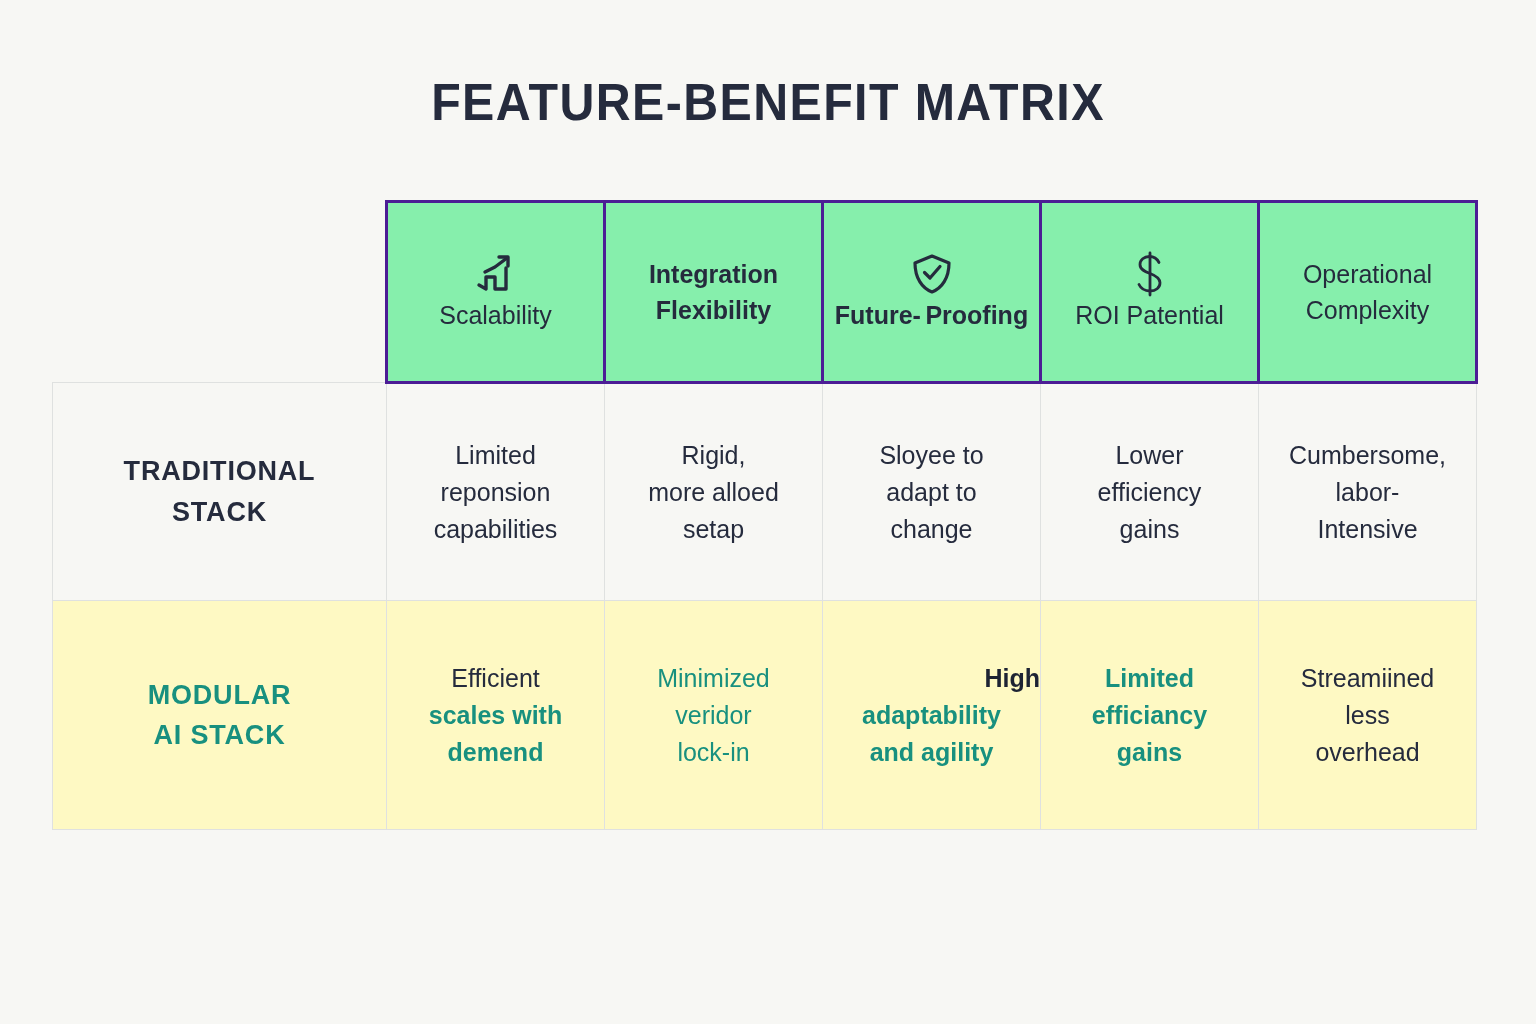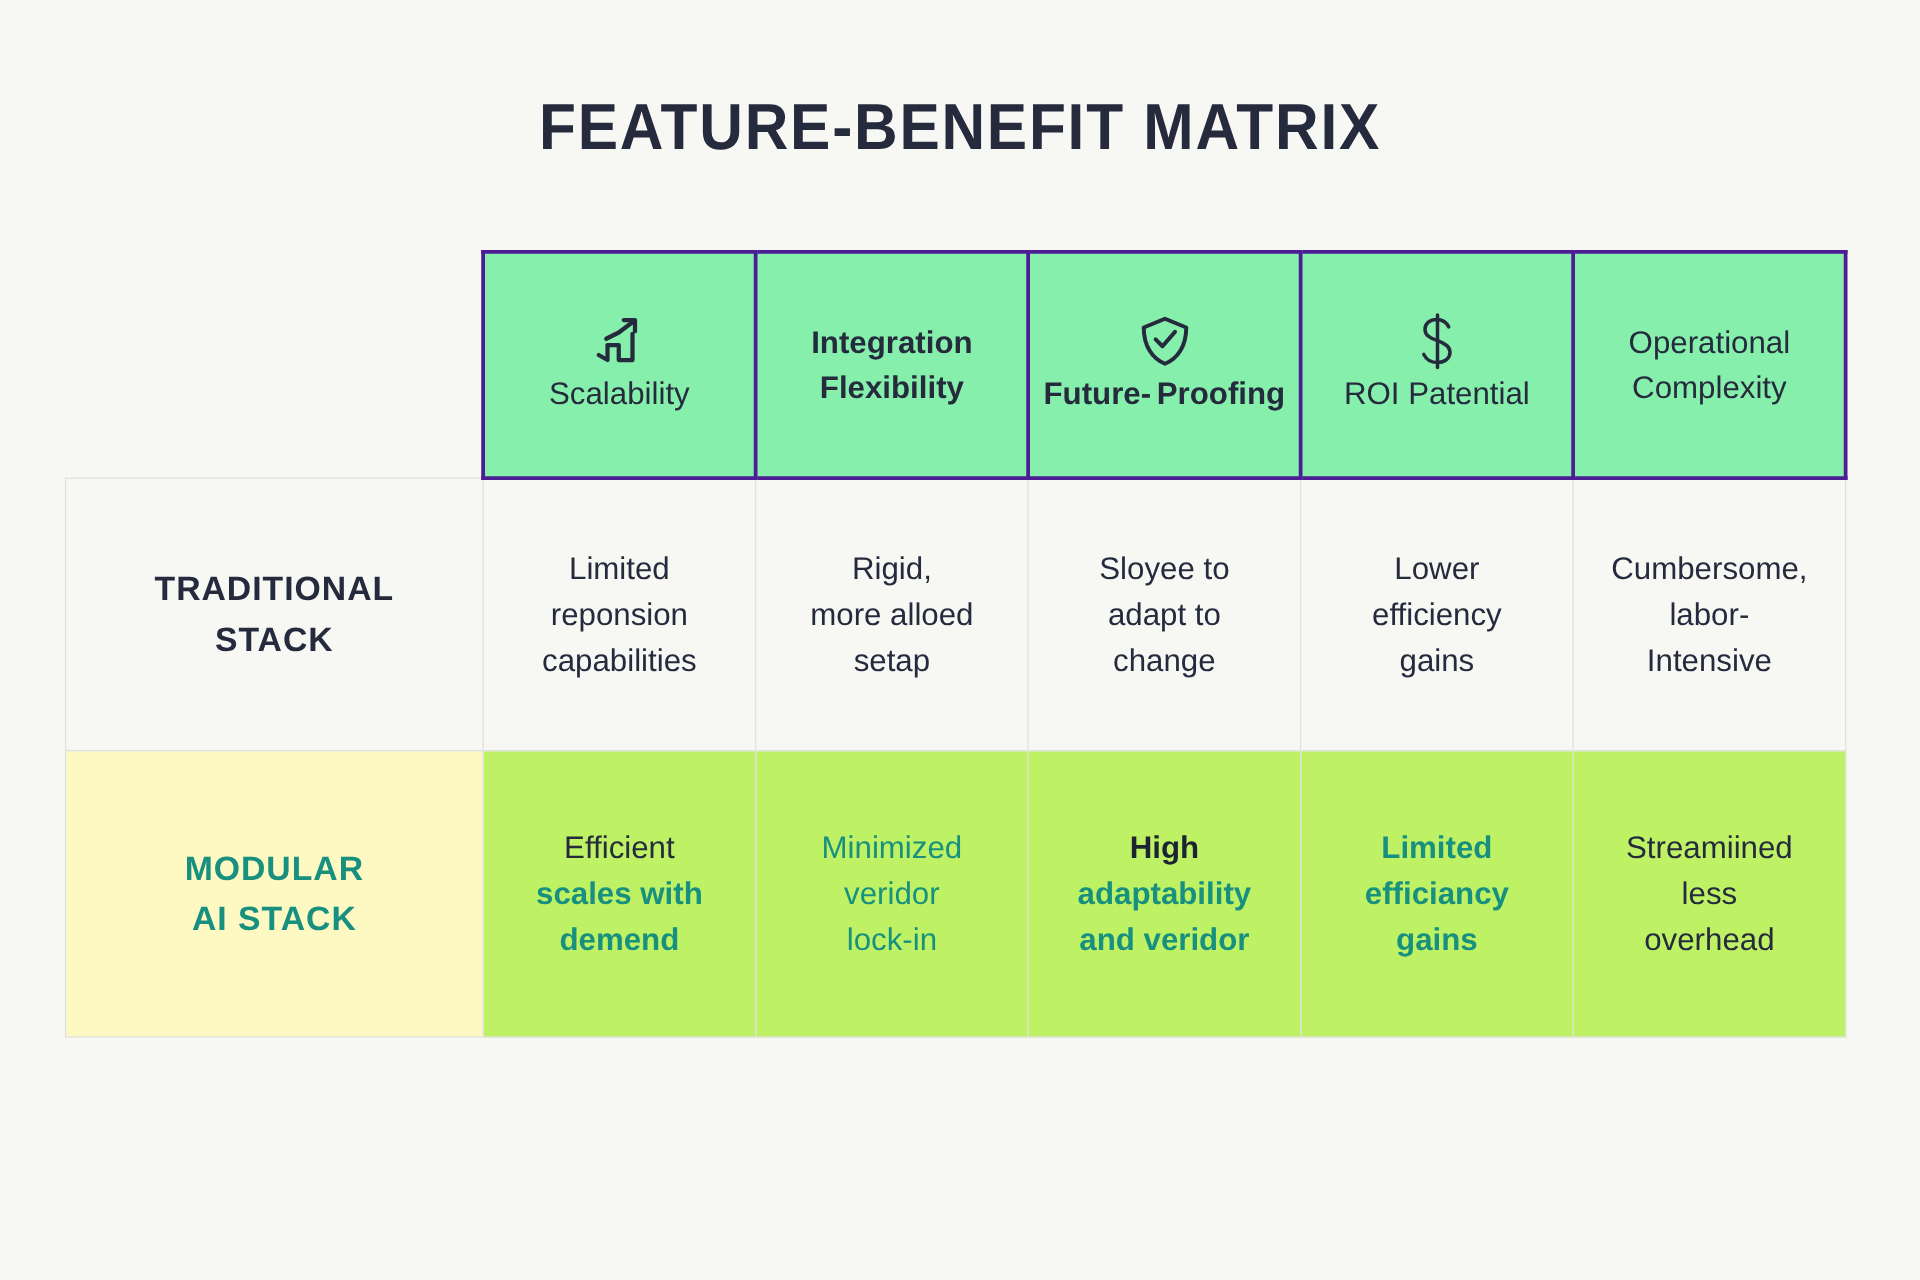--- a/index.html
+++ b/index.html
@@ -95,24 +95,24 @@
     color: #252b3d;
     padding: 26px 14px;
   }
   .row-trad .cell-label,
   .row-mod  .cell-label {
     border: 1px solid #dfe1e0;
     border-left-color: #dfe1e0;
   }
   .row-trad td { height: 216px; background: #f7f7f4; }
   .row-mod  td { height: 228px; }
-  .row-mod .cell { background: #bef264; }
+  .row-mod .cell { background: #fef9c3; }
   .row-mod .cell-label { background: #fef9c3; }
 
-  .lead-dark  { color: #1d2333; font-weight: bold; display: block; }
+  .lead-dark  { color: #1d2333; font-weight: bold; display: block; text-align: right; }
   .lead-plain { color: #252b3d; display: block; }
   .teal       { color: #18907f; }
   .teal-bold  { color: #18907f; font-weight: bold; }
 </style>
 </head>
 <body>
 
 <div class="title">FEATURE-BENEFIT MATRIX</div>
 
 <table class="matrix">
@@ -223,21 +223,21 @@
 
     <td class="cell">
       <span class="teal lead-plain">Minimized</span>
       <span class="teal lead-plain">veridor</span>
       <span class="teal lead-plain">lock-in</span>
     </td>
 
     <td class="cell">
       <span class="lead-dark">High</span>
       <span class="teal-bold lead-plain">adaptability</span>
-      <span class="teal-bold lead-plain">and veridor</span>
+      <span class="teal-bold lead-plain">and agility</span>
     </td>
 
     <td class="cell">
       <span class="teal-bold lead-plain">Limited</span>
       <span class="teal-bold lead-plain">efficiancy</span>
       <span class="teal-bold lead-plain">gains</span>
     </td>
 
     <td class="cell">
       <span class="lead-plain">Streamiined</span>

